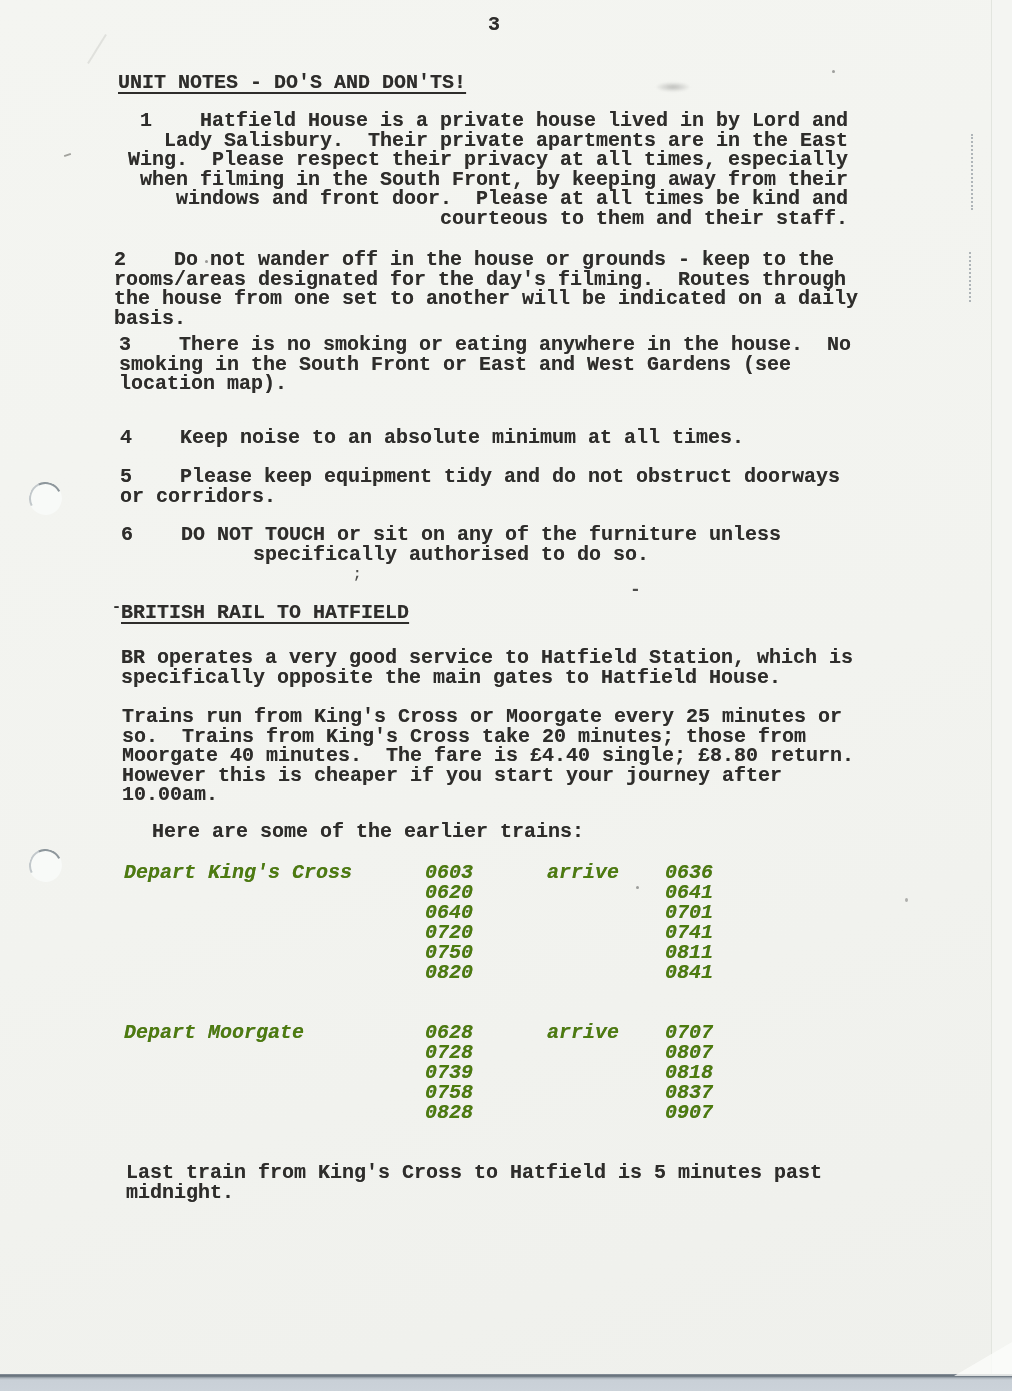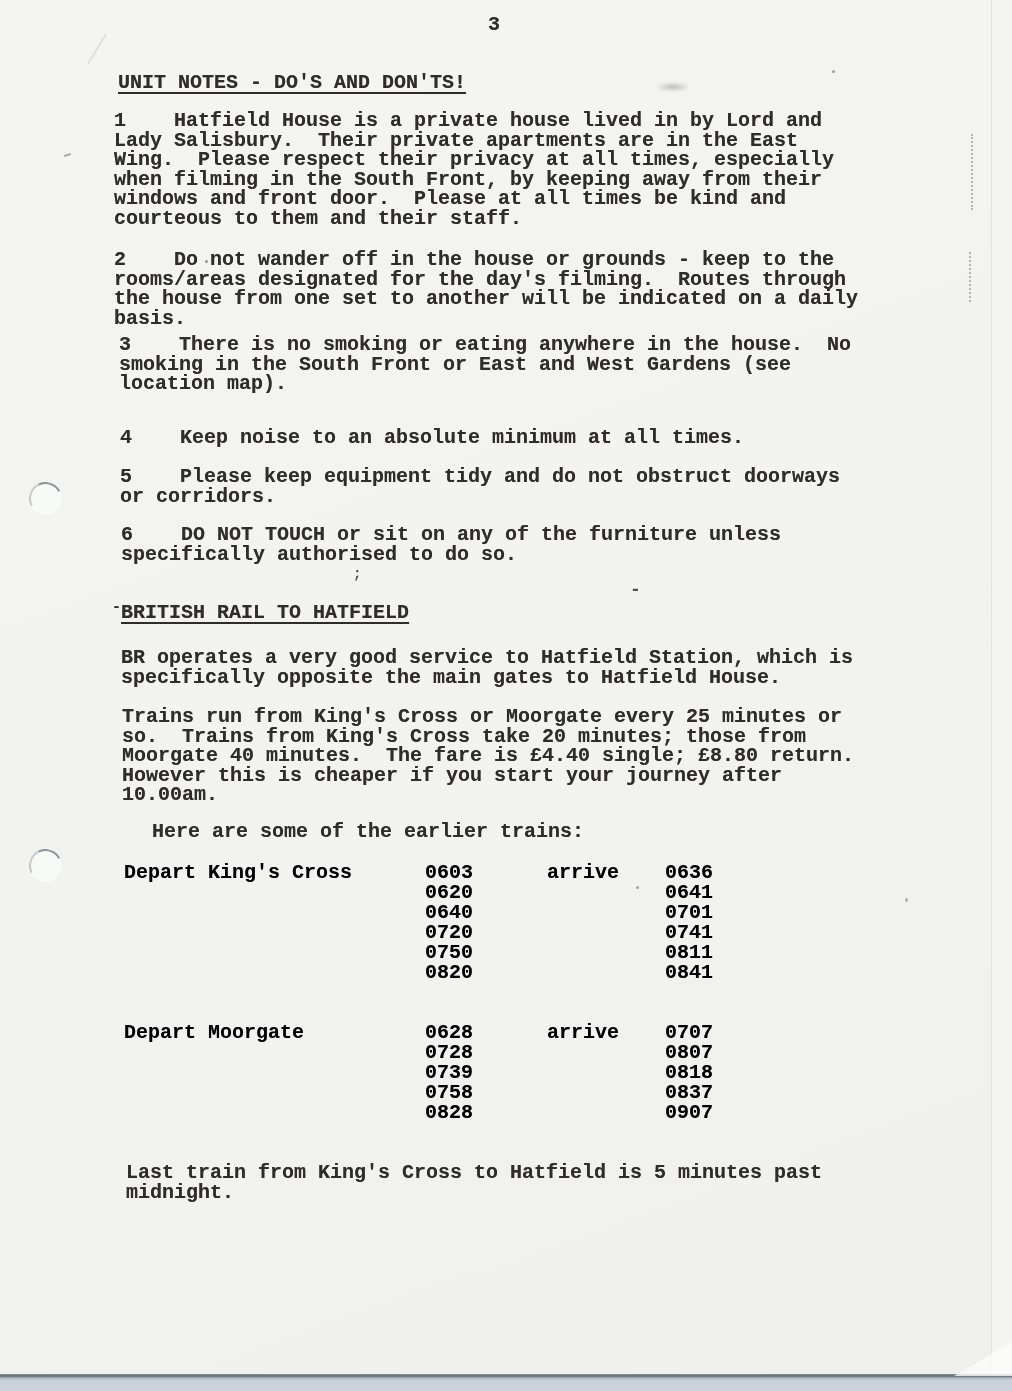--- a/index.html
+++ b/index.html
@@ -15,22 +15,22 @@
     text-shadow:0 0 0.5px rgba(46,45,43,0.55);
   }
   .heading span.u{
     text-decoration:underline;
     text-decoration-thickness:2px;
     text-underline-offset:4px;
   }
   .stray-dash{
     position:relative;top:-7px;font-size:15px;margin-right:0px;
   }
-  .timetable{position:absolute;font-size:20px;color:#000000;font-weight:700;
-    text-shadow:0 0 0.5px rgba(46,45,43,0.55);}
+  .timetable{position:absolute;font-size:20px;color:#4d7c0f;font-weight:700;
+    text-shadow:0 0 0.5px rgba(46,45,43,0.55);font-style:italic;}
   .trow{display:grid;grid-template-columns:301px 122px 118px auto;line-height:20px;white-space:pre;}
   
   .right-strip{position:absolute;top:0;right:0;width:20px;height:1374px;background:#f4f5f2;border-left:1px solid #e2e5df;}
   .bottom-edge{position:absolute;left:0;right:0;bottom:0;height:17px;
     background:linear-gradient(#8b949d 0,#5f6a74 2px,#aeb6bd 4px,#c9d0d7 6px,#cbd2d9 100%);}
   .corner-fold{position:absolute;right:0;bottom:15px;width:0;height:0;
     border-left:58px solid transparent;border-bottom:34px solid #fbfcfa;opacity:.8;}
   
   .hole{position:absolute;width:29px;height:29px;border-radius:50%;
     background:#f8faf8;border:2px solid transparent;
@@ -58,37 +58,37 @@
 <div class="smudge" style="left:655px;top:82px;width:36px;height:10px;"></div>
 <div class="scribble" style="left:971px;top:134px;height:76px;"></div>
 <div class="scribble" style="left:969px;top:252px;height:50px;"></div>
 <div class="mark" style="left:353px;top:566px;">;</div>
 <div class="mark" style="left:630px;top:580px;font-size:18px;">-</div>
 
 <div class="page-text" style="left:488px;top:15px;">3</div>
 
 <div class="page-text heading" style="left:118px;top:73px;"><span class="u">UNIT NOTES - DO'S AND DON'TS!</span></div>
 
-<div class="page-text" style="left:114px;top:111px;">1    Hatfield House is a private house lived in by Lord and
+<div class="page-text" style="left:128px;top:111px;text-align:right;">1    Hatfield House is a private house lived in by Lord and
 Lady Salisbury.  Their private apartments are in the East
 Wing.  Please respect their privacy at all times, especially
 when filming in the South Front, by keeping away from their
 windows and front door.  Please at all times be kind and
 courteous to them and their staff.</div>
 <div class="page-text" style="left:114px;top:250px;">2    Do not wander off in the house or grounds - keep to the
 rooms/areas designated for the day's filming.  Routes through
 the house from one set to another will be indicated on a daily
 basis.</div>
 <div class="page-text" style="left:119px;top:335px;">3    There is no smoking or eating anywhere in the house.  No
 smoking in the South Front or East and West Gardens (see
 location map).</div>
 <div class="page-text" style="left:120px;top:428px;">4    Keep noise to an absolute minimum at all times.</div>
 <div class="page-text" style="left:120px;top:467px;">5    Please keep equipment tidy and do not obstruct doorways
 or corridors.</div>
-<div class="page-text" style="left:121px;top:525px;">6    DO NOT TOUCH or sit on any of the furniture unless
+<div class="page-text" style="left:121px;top:525px;text-align:center;">6    DO NOT TOUCH or sit on any of the furniture unless
 specifically authorised to do so.</div>
 
 <div class="page-text heading" style="left:112px;top:603px;"><span class="stray-dash">-</span><span class="u">BRITISH RAIL TO HATFIELD</span></div>
 
 <div class="page-text" style="left:121px;top:648px;">BR operates a very good service to Hatfield Station, which is
 specifically opposite the main gates to Hatfield House.</div>
 <div class="page-text" style="left:122px;top:707px;">Trains run from King's Cross or Moorgate every 25 minutes or
 so.  Trains from King's Cross take 20 minutes; those from
 Moorgate 40 minutes.  The fare is £4.40 single; £8.80 return.
 However this is cheaper if you start your journey after

